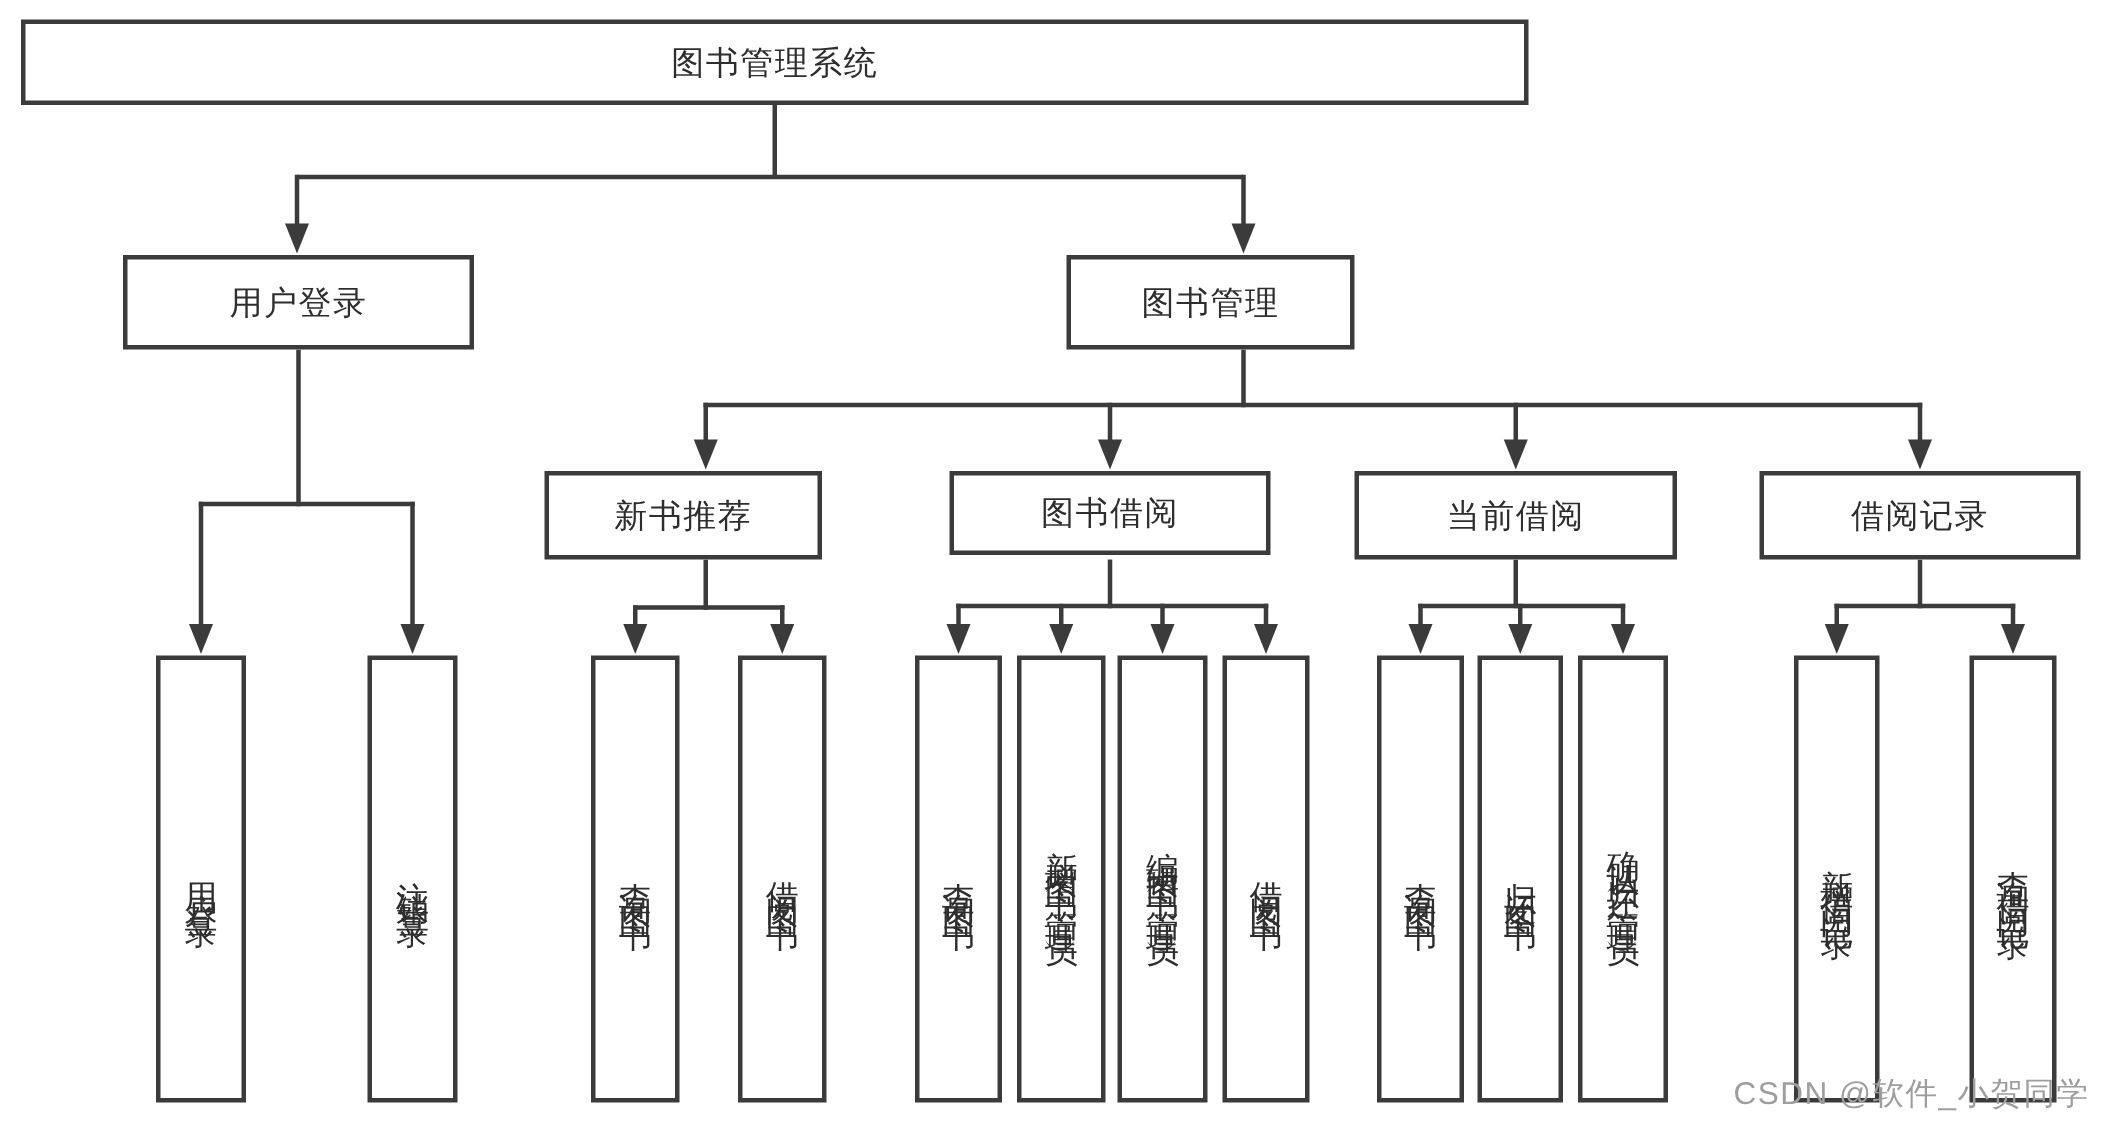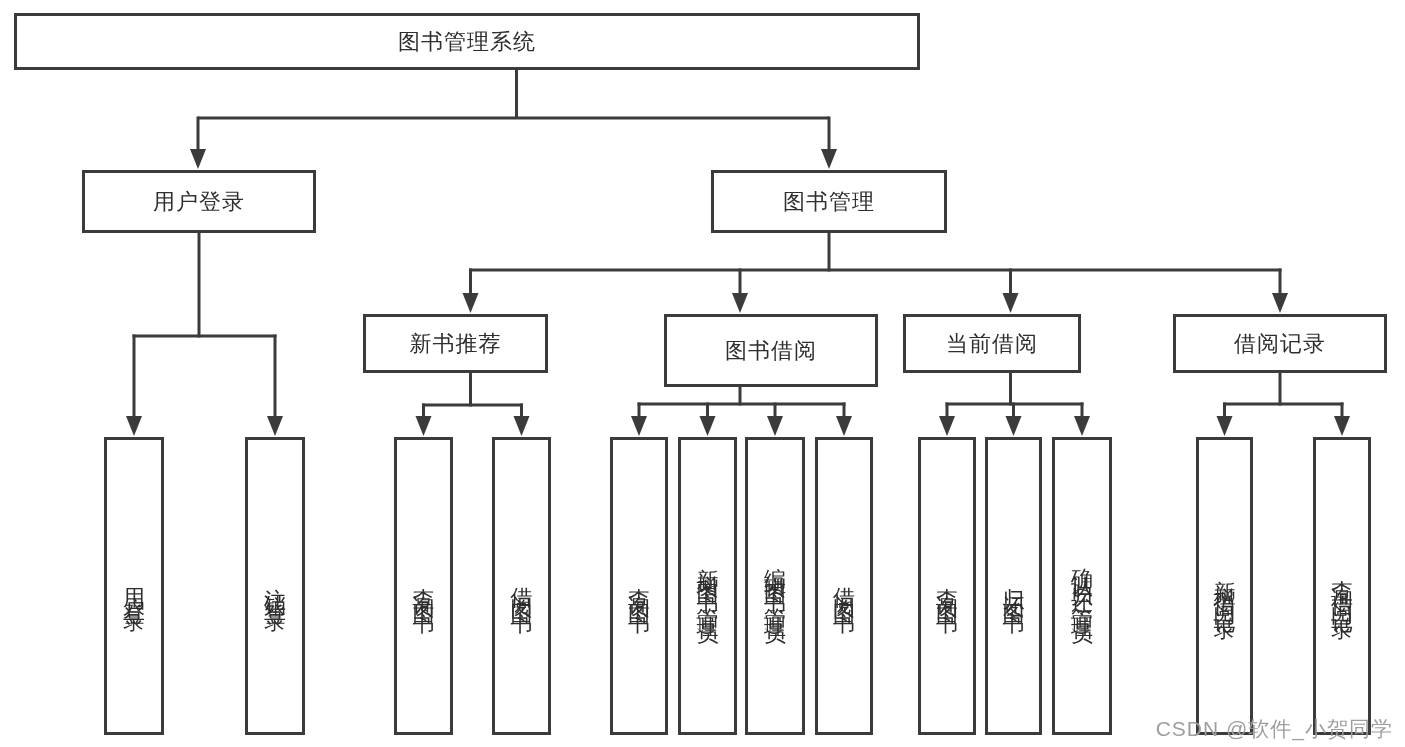--- a/index.html
+++ b/index.html
@@ -131,28 +131,28 @@
 
       <polygon points="939,416 955,416 947,436"></polygon>
       <polygon points="1005.5,416 1021.5,416 1013.5,436"></polygon>
       <polygon points="1074,416 1090,416 1082,436"></polygon>
 
       <polygon points="1216.5,416 1232.5,416 1224.5,436"></polygon>
       <polygon points="1334,416 1350,416 1342,436"></polygon>
     </g>
   </svg>
 
-  <div class="node" style="left:14px; top:13px; width:906px; height:57px;">图书管理系统</div>
+  <div class="node" style="left:14px; top:13px; width:1005px; height:57px;">图书管理系统</div>
 
   <div class="node" style="left:82px; top:170px; width:234px; height:63px;">用户登录</div>
-  <div class="node" style="left:711px; top:170px; width:236px; height:63px;">图书管理</div>
+  <div class="node" style="left:711px; top:170px; width:192px; height:63px;">图书管理</div>
 
   <div class="node" style="left:363px; top:314px; width:185px; height:59px;">新书推荐</div>
-  <div class="node" style="left:664px; top:314px; width:214px; height:73px;">图书借阅</div>
-  <div class="node" style="left:903px; top:314px; width:178px; height:59px;">当前借阅</div>
+  <div class="node" style="left:633px; top:314px; width:214px; height:56px;">图书借阅</div>
+  <div class="node" style="left:903px; top:314px; width:215px; height:59px;">当前借阅</div>
   <div class="node" style="left:1173px; top:314px; width:214px; height:59px;">借阅记录</div>
 
   <div class="leaf" style="left:104px; width:60px;">用户登录</div>
   <div class="leaf" style="left:245px; width:60px;">注销登录</div>
 
   <div class="leaf" style="left:394px; width:59px;">查询图书</div>
   <div class="leaf" style="left:492px; width:59px;">借阅图书</div>
 
   <div class="leaf" style="left:610px; width:58px;">查询图书</div>
   <div class="leaf" style="left:678px; width:59px;">新增图书（管理员）</div>

